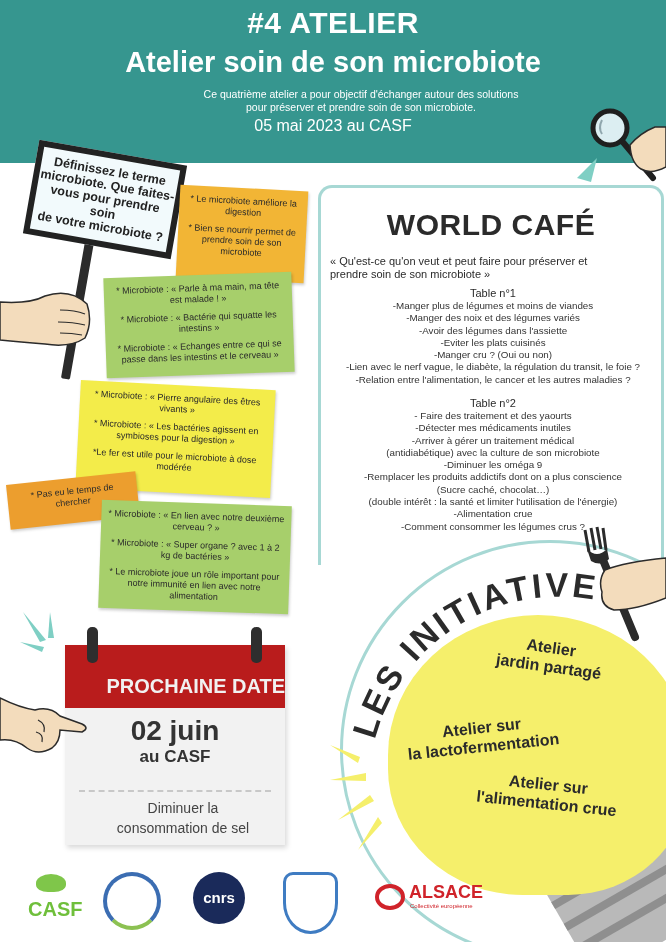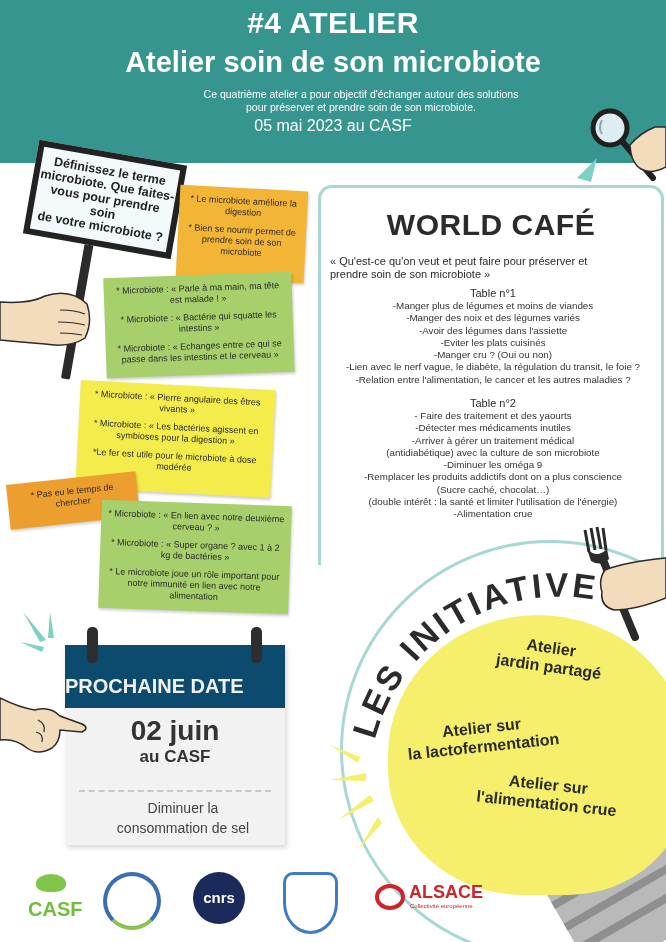--- a/index.html
+++ b/index.html
@@ -45,21 +45,21 @@
   .cafe-table .th { font-size: 11px; line-height: 13px; color: #2b2b2b; }
   .t1 { top: 287px; }
   .t2 { top: 397px; }
 
   
   .fork { position: absolute; left: 575px; top: 525px; width: 91px; height: 120px; }
 
   
   .cal-rays { position: absolute; left: 18px; top: 612px; width: 45px; height: 40px; }
   .cal { position: absolute; left: 65px; top: 645px; width: 220px; height: 200px; background: #f2f2f2; box-shadow: 2px 3px 5px rgba(0,0,0,0.15); }
-  .cal-head { position: absolute; left: 0; top: 0; width: 220px; height: 63px; background: #0c4a6e; color: #f1f1f1; text-align: left; font-size: 20px; font-weight: bold; line-height: 83px; }
+  .cal-head { position: absolute; left: 0; top: 0; width: 220px; height: 63px; background: #b91c1c; color: #f1f1f1; text-align: right; font-size: 20px; font-weight: bold; line-height: 83px; }
   .cal-ring { position: absolute; top: -18px; width: 11px; height: 36px; background: #2e2e2e; border-radius: 5px; }
   .cal-ring.l { left: 22px; } .cal-ring.r { left: 186px; }
   .cal-date { position: absolute; top: 70px; left: 0; width: 100%; text-align: center; font-size: 28px; font-weight: bold; color: #333; }
   .cal-place { position: absolute; top: 102px; left: 0; width: 100%; text-align: center; font-size: 17px; font-weight: bold; color: #333; }
   .cal-sep { position: absolute; top: 145px; left: 14px; width: 192px; border-top: 2px dashed #c8c8c8; }
   .cal-topic { position: absolute; top: 153px; left: 8px; width: 100%; text-align: center; font-size: 14px; line-height: 20px; color: #444; }
   .hand-point { position: absolute; left: 0; top: 690px; width: 90px; height: 70px; }
 
   
   .init-arc { position: absolute; left: 340px; top: 540px; width: 420px; height: 420px; border: 3px solid #a7d8d4; border-radius: 50%; }
@@ -162,20 +162,21 @@
   <div class="th">Table n°2</div>
   <div>- Faire des traitement et des yaourts</div>
   <div>-Détecter mes médicaments inutiles</div>
   <div>-Arriver à gérer un traitement médical</div>
   <div>(antidiabétique) avec la culture de son microbiote</div>
   <div>-Diminuer les oméga 9</div>
   <div>-Remplacer les produits addictifs dont on a plus conscience</div>
   <div>(Sucre caché, chocolat…)</div>
   <div>(double intérêt : la santé et limiter l'utilisation de l'énergie)</div>
   <div>-Alimentation crue</div>
+  <div>-Comment consommer les légumes crus ?</div>
 </div>
 
 <div class="init-arc"></div>
 <div class="bulb-base">
   <i style="top:20px"></i>
     <i style="top:45px"></i>
     <i style="top:70px"></i>
 </div>
 <div class="bulb"></div>
 <svg class="rays" viewBox="0 0 60 110">

